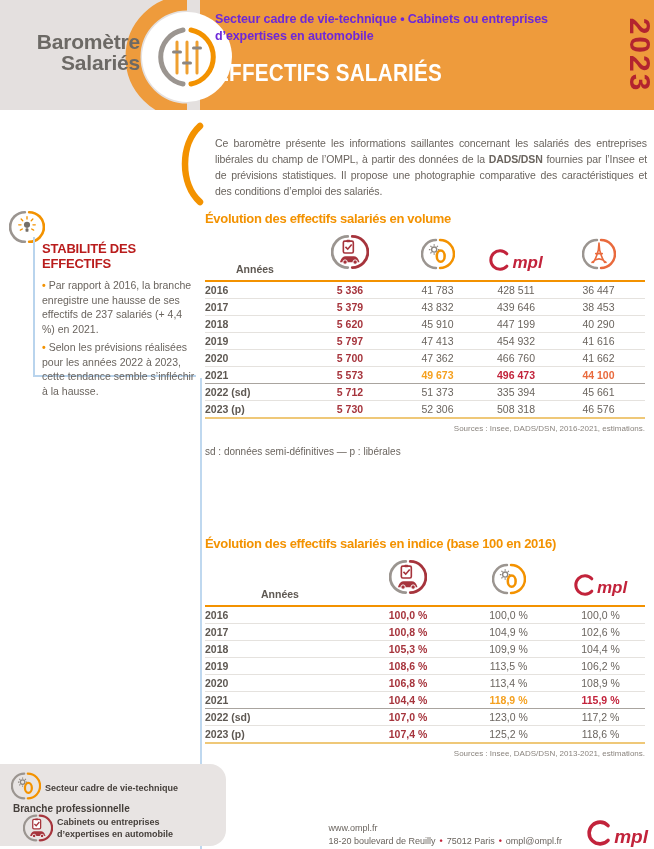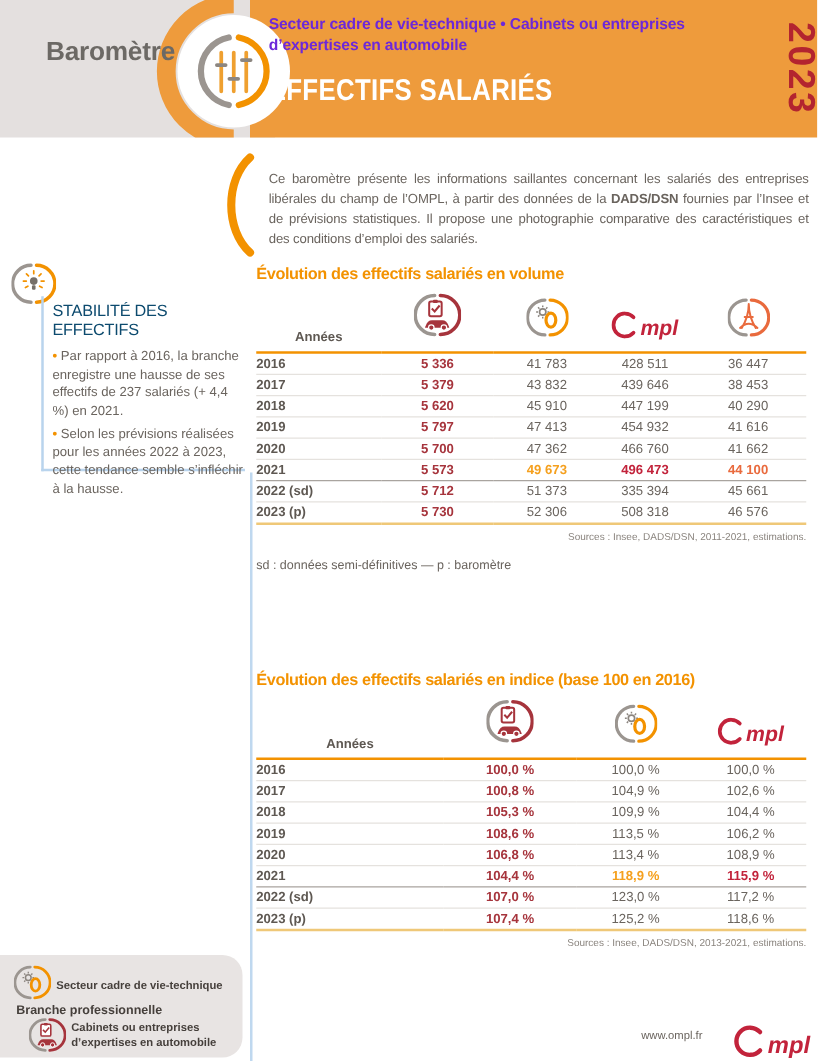--- a/index.html
+++ b/index.html
@@ -23,21 +23,21 @@
   
   .intro-paren{position:absolute;left:170px;top:120px;}
   .intro-text{position:absolute;left:215px;top:124px;width:432px;font-size:10.5px;
               line-height:16px;color:#6A645E;text-align:justify;letter-spacing:-0.1px;}
 
   
   .bulb{position:absolute;left:9px;top:209px;}
   .callout-box{position:absolute;left:33px;top:237px;width:163px;height:140px;
                border-left:2px solid #B9D4ED;border-bottom:2px solid #B9D4ED;
                padding:2px 0 0 7px;box-sizing:border-box;}
-  .callout-title{font-size:13px;font-weight:normal;color:#0c4a6e;margin:2px 0 7px;letter-spacing:-0.2px;}
+  .callout-title{font-size:13px;font-weight:bold;color:#b91c1c;margin:2px 0 7px;letter-spacing:-0.2px;}
   .bullet-item{font-size:10.5px;line-height:14.5px;color:#6A645E;margin:0 0 4px;}
   .blt{color:#F39200;margin-right:3px;font-weight:bold;}
 
   
   .tbl{position:absolute;left:205px;width:440px;}
   .t1{top:211px;} .t2{top:536px;}
   .tbl h3{margin:0 0 6px;font-size:13px;font-weight:bold;color:#F39200;letter-spacing:-0.3px;}
   .tbl table{width:100%;border-collapse:collapse;border-bottom:2.5px solid #EFC878;}
   .tbl thead th{vertical-align:bottom;padding-bottom:5px;border-bottom:2px solid #F39200;text-align:center;}
   th.c-year{text-align:left;font-size:10.5px;font-weight:bold;color:#5E5852;padding-bottom:9px;}
@@ -52,21 +52,21 @@
   .src{margin-top:5px;font-size:8px;color:#8A847E;text-align:right;}
   .note{margin-top:13px;font-size:10px;color:#6A645E;}
 
   
   .ompl-logo{display:inline-flex;align-items:flex-end;font-style:italic;}
   .ompl-logo .mpl{font-weight:bold;color:#C2233B;font-size:17px;margin-left:1px;line-height:1;}
   .ompl-logo.lg .mpl{font-size:19px;}
 
   
   .vline{position:absolute;left:200px;top:378px;width:2px;height:471px;background:#BFD8EF;}
-  .legend{position:absolute;left:0;top:764px;width:194px;height:82px;background:#E8E4E3;
+  .legend{position:absolute;left:0;top:764px;width:226px;height:82px;background:#E8E4E3;
           border-radius:0 16px 16px 0;}
   .lg-sector-icon{position:absolute;left:11px;top:7px;}
   .lg-sector-label{position:absolute;left:45px;top:19px;font-size:9px;font-weight:bold;color:#453F3B;}
   .lg-branch-title{position:absolute;left:13px;top:39px;font-size:10px;font-weight:bold;color:#453F3B;}
   .lg-auto-icon{position:absolute;left:23px;top:49px;}
   .lg-auto-label{position:absolute;left:57px;top:53px;font-size:9px;font-weight:bold;
                  color:#453F3B;line-height:11.5px;}
   .addr{position:absolute;right:92px;top:822px;text-align:left;font-size:9px;color:#6A645E;line-height:13px;white-space:nowrap;}
   .addr .sep{color:#C2233B;font-weight:bold;margin:0 4px;}
   .footer-logo{position:absolute;right:6px;top:820px;}
@@ -126,20 +126,21 @@
         <g stroke="#EFA030" stroke-width="3" stroke-linecap="round">
           <path d="M59 42 v31 M69 42 v31 M79 42 v31"></path>
         </g>
         <g stroke="#8C8680" stroke-width="3" stroke-linecap="round">
           <path d="M55.5 52 h7 M65.5 63 h7 M75.5 48 h7"></path>
         </g>
       </g>
     </svg>
     <div class="brand">
       <div>Baromètre</div>
+      <div>Salariés</div>
     </div>
     <div class="sector">
       <div>Secteur cadre de vie-technique  •  Cabinets ou entreprises</div>
       <div>d’expertises en automobile</div>
     </div>
     <div class="hdr-title">EFFECTIFS SALARIÉS</div>
     <div class="hdr-year">2023</div>
   </header>
 
   <svg class="intro-paren" width="34" height="90" viewBox="0 0 34 90">
@@ -247,22 +248,22 @@
           <tr>
             <td class="c-year">2023 (p)</td>
             <td class="c1">5 730</td>
             <td class="c2">52 306</td>
             <td class="c3">508 318</td>
             <td class="c4">46 576</td>
           </tr>
 
       </tbody>
     </table>
-    <div class="src">Sources : Insee, DADS/DSN, 2011-2021, estimations.</div>
-    <div class="note">sd : données semi-définitives — p : baromètre</div>
+    <div class="src">Sources : Insee, DADS/DSN, 2016-2021, estimations.</div>
+    <div class="note">sd : données semi-définitives — p : libérales</div>
   </section>
 
   <section class="tbl t2">
     <h3>Évolution des effectifs salariés en indice (base 100 en 2016)</h3>
     <table>
       <colgroup>
           <col style="width:150px">
           <col style="width:106px">
           <col style="width:95px">
           <col style="width:89px">
@@ -359,20 +360,21 @@
         <use href="#i-auto"></use>
       </svg>
     <div class="lg-auto-label">
       <div>Cabinets ou entreprises</div>
       <div>d’expertises en automobile</div>
     </div>
   </div>
 
   <div class="addr">
     <div>www.ompl.fr</div>
+    <div><span>18-20 boulevard de Reuilly</span><span class="sep">•</span><span>75012 Paris</span><span class="sep">•</span><span>ompl@ompl.fr</span></div>
   </div>
 
   <span class="ompl-logo lg footer-logo">
       <svg width="26" height="26" viewBox="0 0 22 22">
         <path d="M17.8 4.8 A9.2 9.2 0 1 0 17.8 17.2" fill="none" stroke="#C2233B" stroke-width="3" stroke-linecap="round"></path>
       </svg>
       <span class="mpl">mpl</span>
     </span>
 
 </div>

